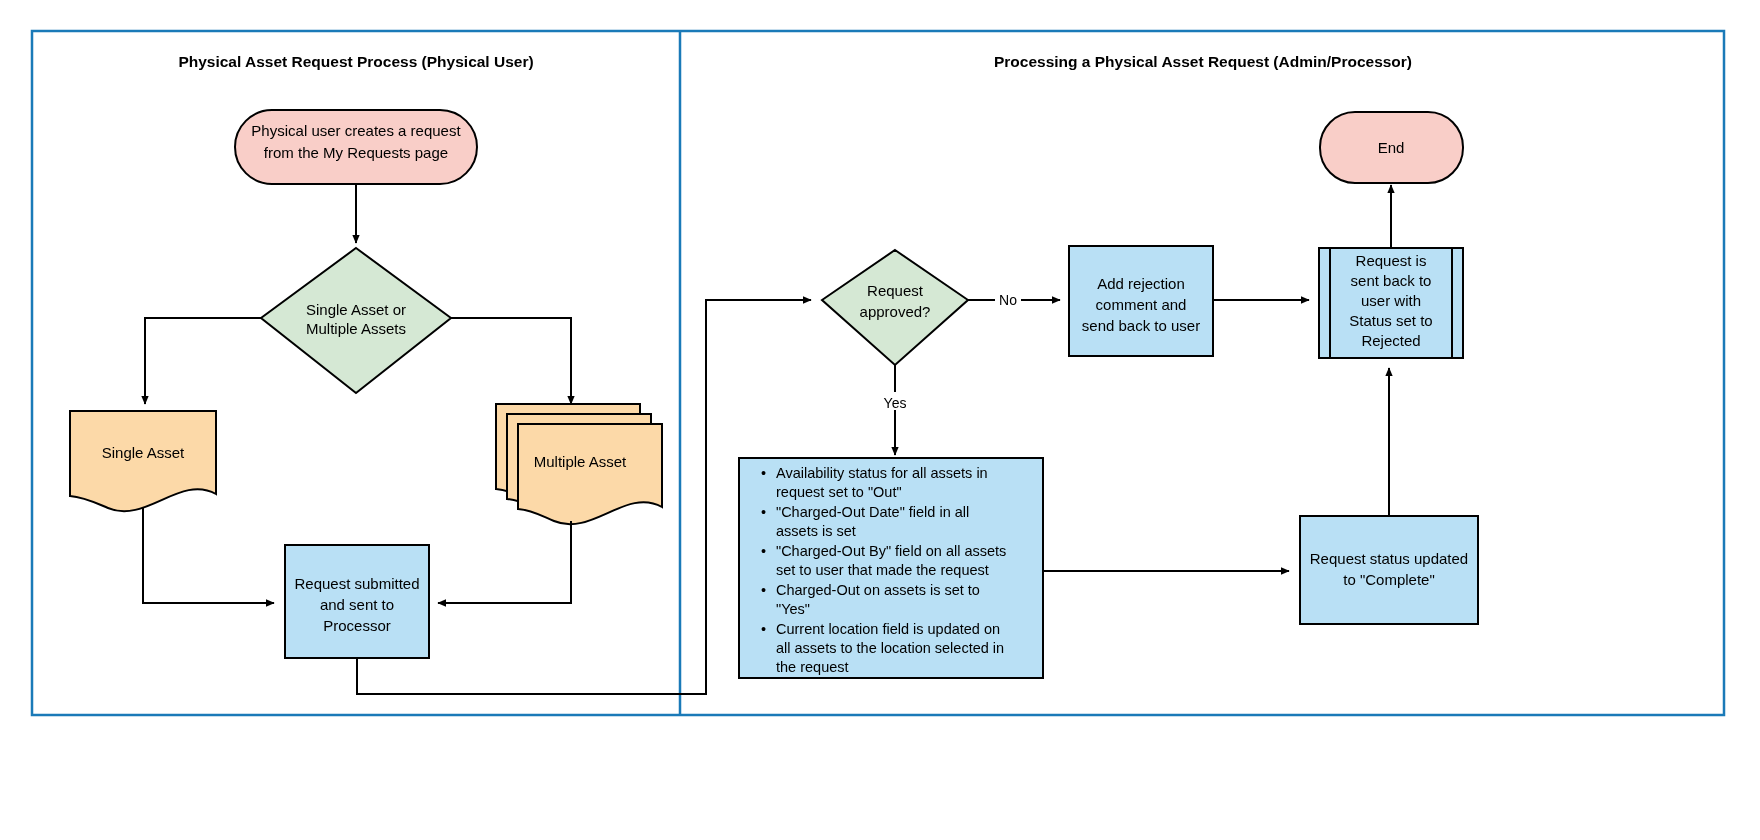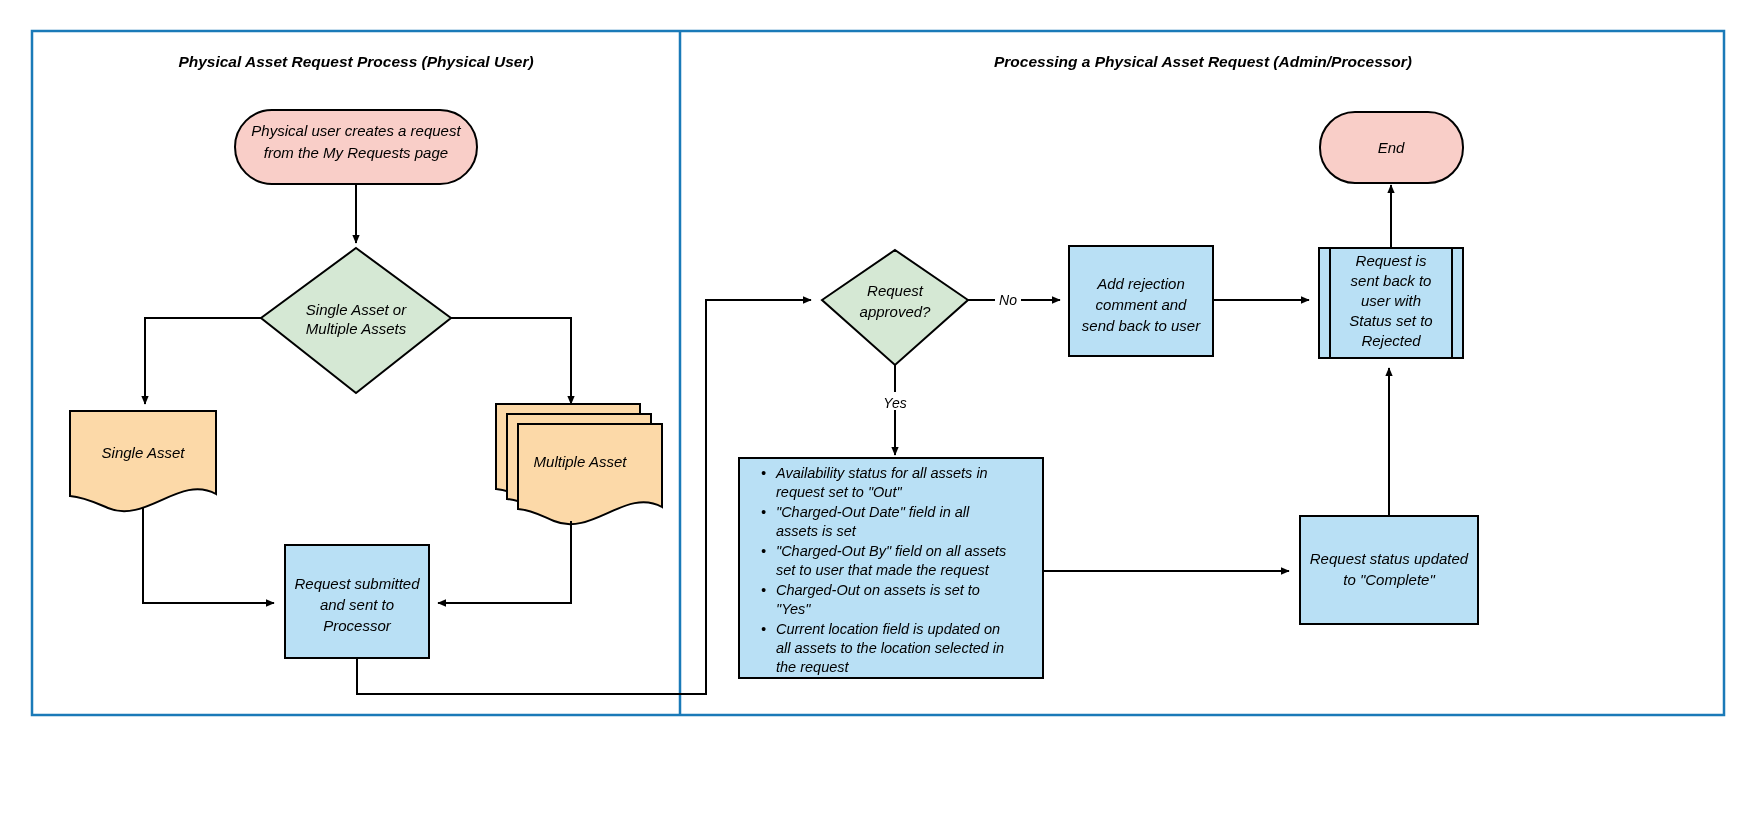--- a/index.html
+++ b/index.html
@@ -10,21 +10,20 @@
   body {
     width: 1760px;
     height: 840px;
     font-family: "Liberation Sans", sans-serif;
     overflow: hidden;
   }
   #canvas {
     position: relative;
     width: 1760px;
     height: 648px;
-    font-style: italic;
   }
   svg.flow {
     display: block;
     width: 1760px;
     height: 840px;
   }
   .node-text {
     font-family: "Liberation Sans", sans-serif;
     font-size: 15px;
     fill: #000000;

